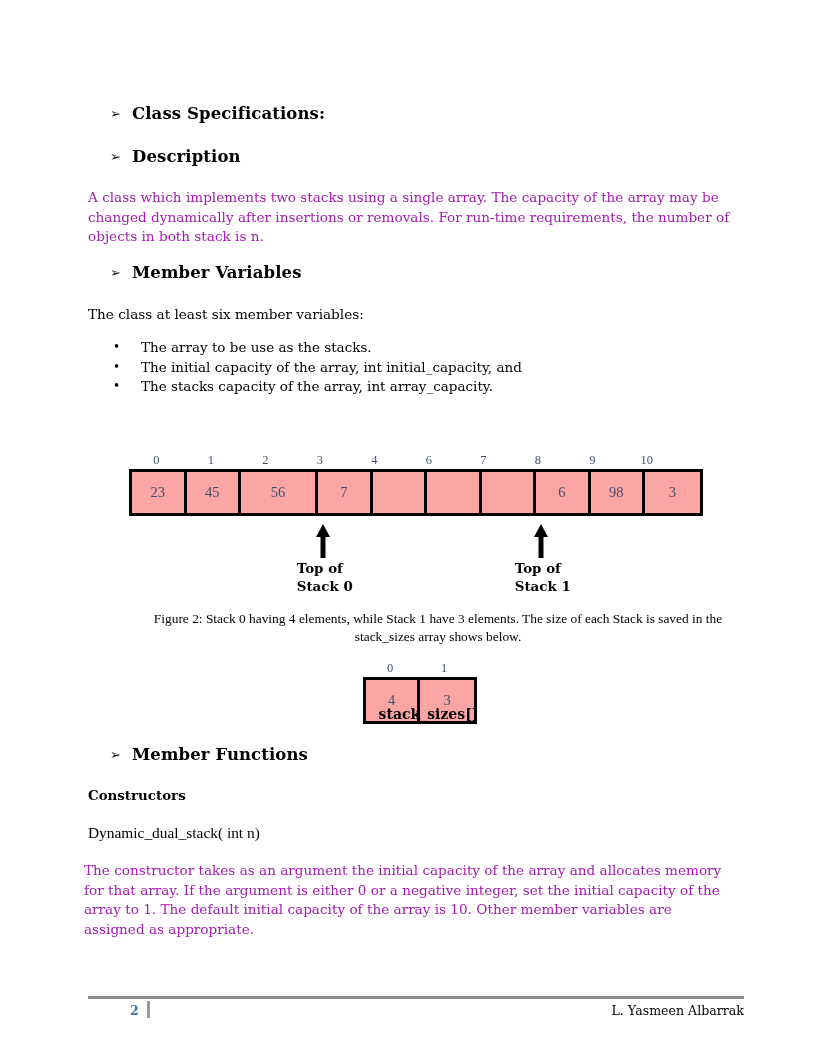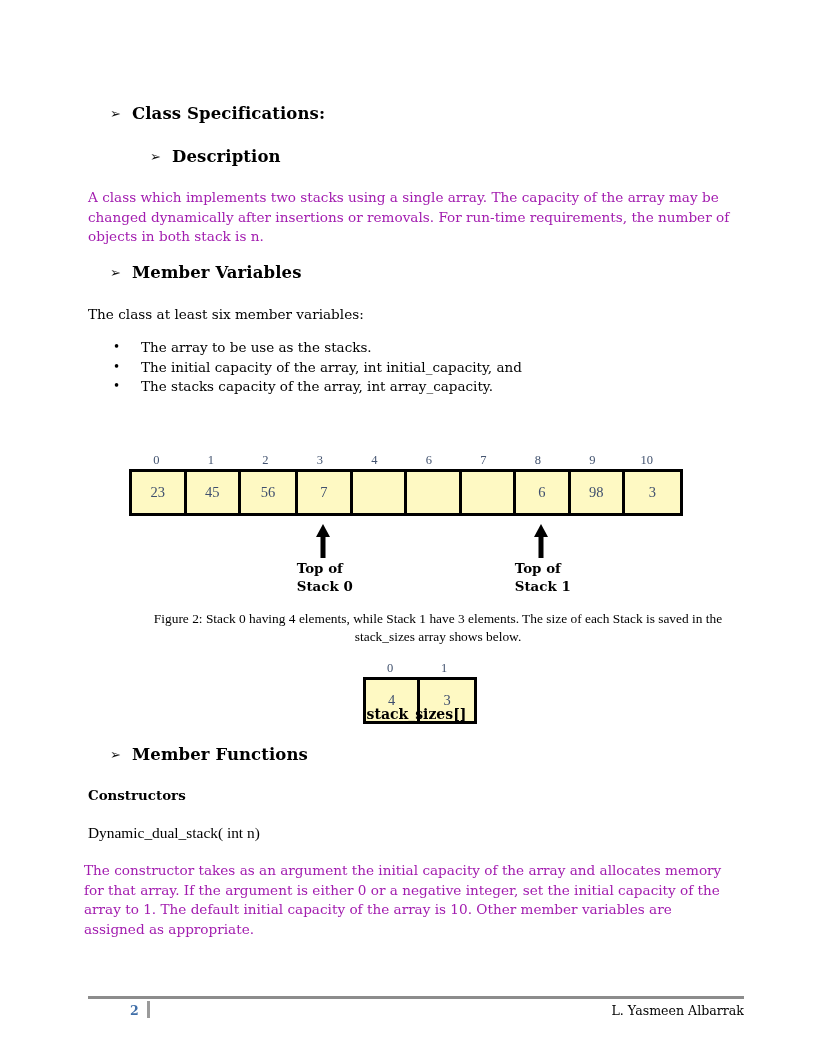--- a/index.html
+++ b/index.html
@@ -117,21 +117,21 @@
   .cell {
     box-sizing: border-box;
     border-right: 3px solid #000;
     height: 41px;
     display: flex;
     align-items: center;
     justify-content: center;
     font-family: "Liberation Serif", "DejaVu Serif", serif;
     font-size: 14.5px;
     color: #3f4f6e;
-    background: #fef9c3;
+    background: #fca5a5;
   }
   .cell:last-child { border-right: none; }
 
   
   .arrow-up {
     position: absolute;
     width: 26px;
   }
   .arrow-label {
     position: absolute;
@@ -199,21 +199,21 @@
 </style>
 </head>
 <body>
 
 <div class="page">
 
   <div class="heading" style="left:110px; top:104px;">
     <span class="arrow-bullet">➢</span><span>Class Specifications:</span>
   </div>
 
-  <div class="heading" style="left:110px; top:147px;margin-left:40px;">
+  <div class="heading" style="left:110px; top:147px;">
     <span class="arrow-bullet">➢</span><span>Description</span>
   </div>
 
   <div class="para" style="left:88px; top:188px; width:652px;">A class which implements two stacks using a single array. The capacity of the array may be changed dynamically after insertions or removals. For run-time requirements, the number of objects in both stack is n.</div>
 
   <div class="heading" style="left:110px; top:263px;">
     <span class="arrow-bullet">➢</span><span>Member Variables</span>
   </div>
 
   <div class="lead" style="left:88px; top:306px;">The class at least six member variables:</div>
@@ -233,21 +233,21 @@
         <div class="idx-cell" style="width: 54.5px;">4</div>
         <div class="idx-cell" style="width: 54.5px;">6</div>
         <div class="idx-cell" style="width: 54.5px;">7</div>
         <div class="idx-cell" style="width: 54.5px;">8</div>
         <div class="idx-cell" style="width: 54.5px;">9</div>
         <div class="idx-cell" style="width: 54.5px;">10</div>
       </div>
     <div class="cells-row" id="main-array-cells">
         <div class="cell" style="width: 54.5px;">23</div>
         <div class="cell" style="width: 54.5px;">45</div>
-        <div class="cell" style="width: 57px;">56</div>
+        <div class="cell" style="width: 77px;">56</div>
         <div class="cell" style="width: 54.5px;">7</div>
         <div class="cell" style="width: 54.5px;"></div>
         <div class="cell" style="width: 54.5px;"></div>
         <div class="cell" style="width: 54.5px;"></div>
         <div class="cell" style="width: 54.5px;">6</div>
         <div class="cell" style="width: 54.5px;">98</div>
         <div class="cell" style="width: 54.5px;">3</div>
       </div>
   </div>
 
@@ -275,21 +275,21 @@
   <div class="array-wrap" id="sizes-array" style="left:363px; top:661px;">
     <div class="idx-row" id="sizes-array-indices">
         <div class="idx-cell" style="width: 54px;">0</div>
         <div class="idx-cell" style="width: 54px;">1</div>
       </div>
     <div class="cells-row" id="sizes-array-cells">
         <div class="cell" style="width: 54px;">4</div>
         <div class="cell" style="width: 54px;">3</div>
       </div>
   </div>
-  <div class="small-label" style="left:363px; top:706px; width:107px;">stack_sizes[]</div>
+  <div class="small-label" style="left:363px; top:706px; width:107px;padding-left:12px;">stack_sizes[]</div>
 
   <div class="heading" style="left:110px; top:745px;">
     <span class="arrow-bullet">➢</span><span>Member Functions</span>
   </div>
 
   <div class="sub-bold" style="left:88px; top:787px;">Constructors</div>
 
   <div class="mono-line" style="left:88px; top:824px;">Dynamic_dual_stack( int n)</div>
 
   <div class="para" style="left:84px; top:861px; width:652px;">The constructor takes as an argument the initial capacity of the array and allocates memory for that array. If the argument is either 0 or a negative integer, set the initial capacity of the array to 1. The default initial capacity of the array is 10. Other member variables are assigned as appropriate.</div>

